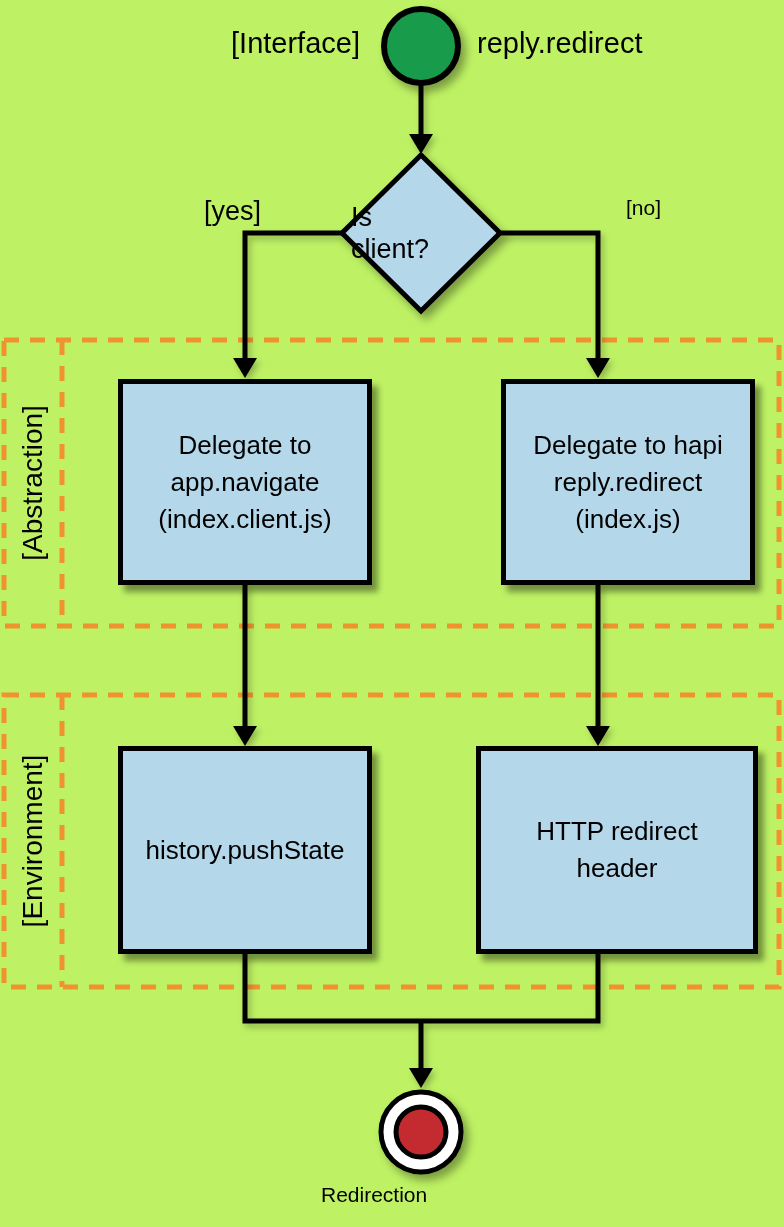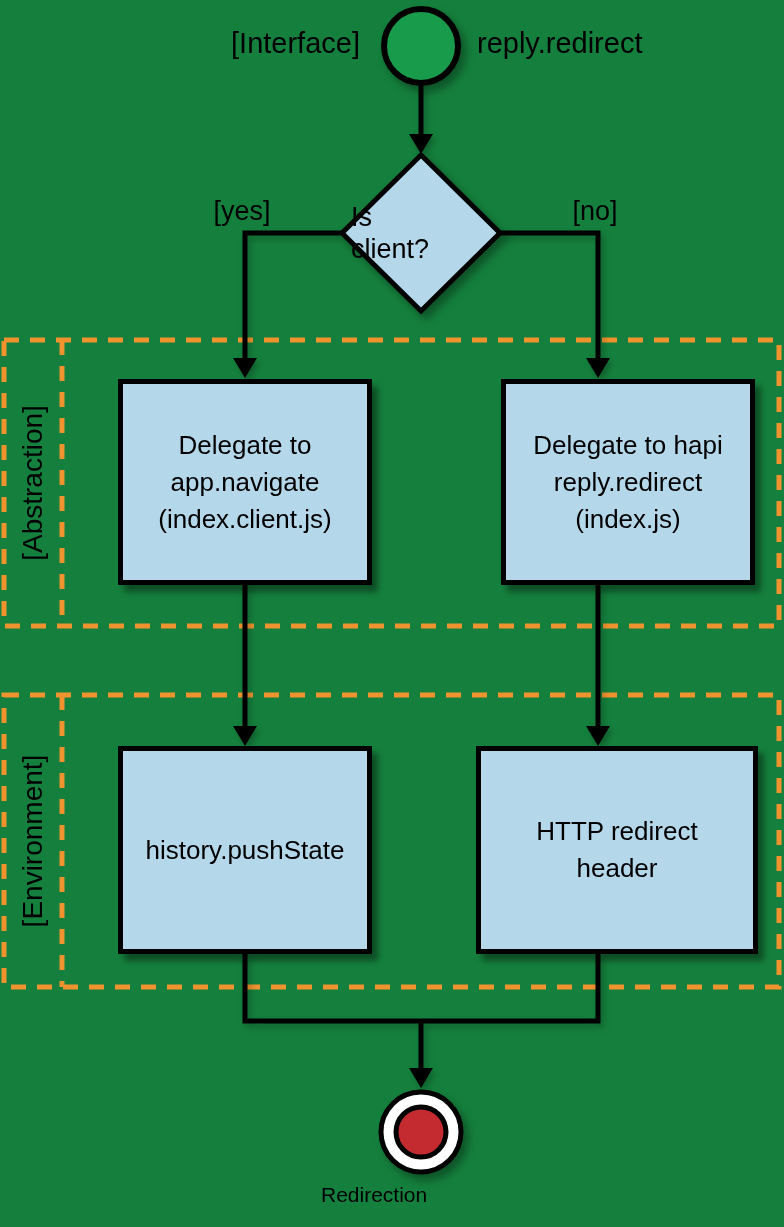--- a/index.html
+++ b/index.html
@@ -1,20 +1,20 @@
 <!DOCTYPE html>
 <html style="--start_green: #189B4A; --node_blue: #B5D7EA; --region_orange: #F0932F; --end_red: #C32B31; --line_black: #000000;"><head>
 <meta charset="utf-8">
 <style>
   html, body { margin: 0; padding: 0; background: #ffffff; }
   .canvas {
     position: relative;
     width: 784px;
     height: 1227px;
-    background: #15803d;
+    background: #bef264;
     font-family: "Liberation Sans", sans-serif;
     color: #000;
     overflow: hidden;
   }
   .layer { position: absolute; left: 0; top: 0; }
 
   
   .flow-line { stroke: #000; stroke-width: 5; fill: none; }
   .arrow-head { fill: #000; stroke: none; }
   .soft-shadow { filter: drop-shadow(5px 6px 4px rgba(0,0,0,0.35)); }
@@ -26,22 +26,22 @@
   .end-outer { fill: #ffffff; stroke: #000; stroke-width: 5; }
   .end-inner { fill: var(--end_red); stroke: #000; stroke-width: 5; }
   .region-rect { fill: none; stroke: var(--region_orange); stroke-width: 5; stroke-dasharray: 15 11; }
   .region-divider { stroke: var(--region_orange); stroke-width: 5; stroke-dasharray: 15 11; }
 
   
   .txt { position: absolute; white-space: pre-line; }
   .lbl-interface { left: 168px; top: 27px; width: 192px; text-align: right; font-size: 29px; font-weight: 400; }
   .lbl-start    { left: 477px; top: 27px; width: 220px; text-align: left; font-size: 29px; }
   .lbl-decision { left: 351px; top: 201px; width: 140px; text-align: left; font-size: 27px; line-height: 32px; }
-  .lbl-yes { left: 204px; top: 196px; width: 76px; text-align: center; font-size: 27px; }
-  .lbl-no  { left: 557px; top: 196px; width: 76px; text-align: center; font-size: 27px; }
+  .lbl-yes { left: 204px; top: 196px; width: 76px; text-align: left; font-size: 27px; }
+  .lbl-no  { left: 585px; top: 196px; width: 76px; text-align: right; font-size: 21px; }
   .lbl-end { left: 321px; top: 1183px; width: 200px; font-size: 21px; }
 
   .region-label-col {
     position: absolute; left: 4px; width: 58px;
     display: flex; align-items: center; justify-content: center;
   }
   .region-label-col.abstraction { top: 340px; height: 286px; }
   .region-label-col.environment { top: 695px; height: 292px; }
   .region-label-col span {
     transform: rotate(-90deg);

